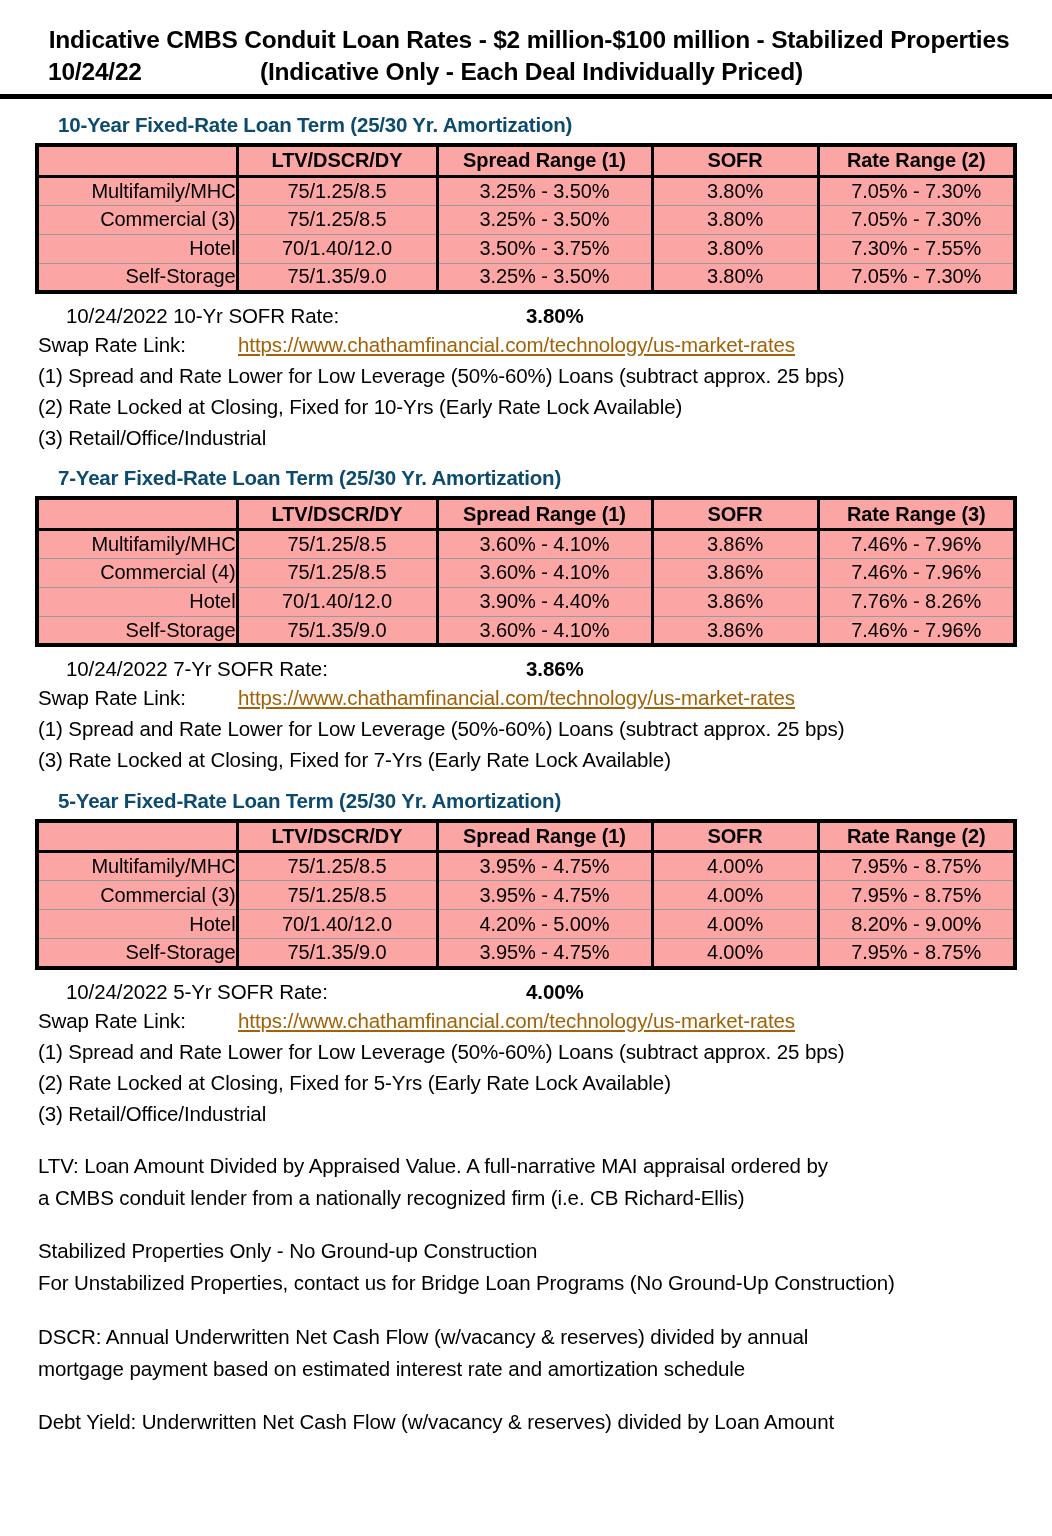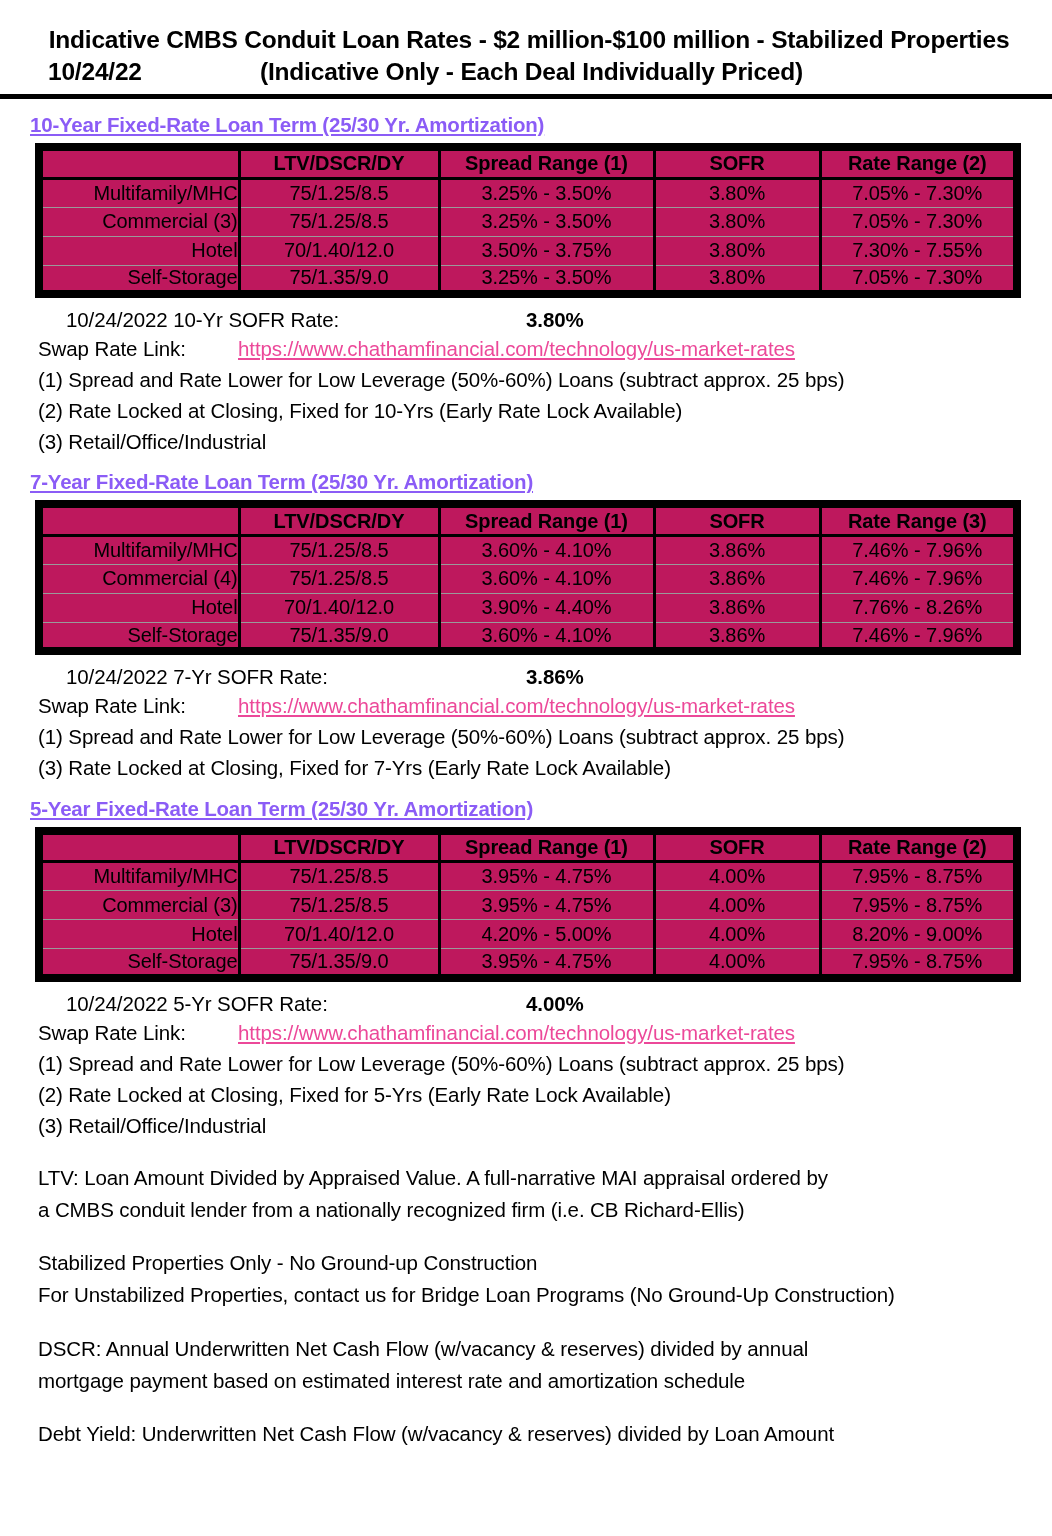--- a/index.html
+++ b/index.html
@@ -50,37 +50,36 @@
   .header-rule {
     margin-top: 8px;
     width: 1052px;
     height: 5px;
     background: #000000;
   }
 
   
   .section { margin-top: 14px; }
   .section-heading {
-    color: #8b5cf6;
+    color: #0c4a6e;
     font-size: 20.5px;
     font-weight: bold;
     letter-spacing: -0.2px;
-    padding-left: 30px;
+    padding-left: 58px;
     margin-bottom: 6px;
-    text-decoration: underline;
   }
 
   
   .rate-table {
     margin-left: 35px;
     width: 978px;
     border-collapse: collapse;
     table-layout: fixed;
-    border: 8px solid #000000;
-    background: #be185d;
+    border: 4px solid #000000;
+    background: #fca5a5;
   }
   .rate-table col.c0 { width: 200px; }
   .rate-table col.c1 { width: 200px; }
   .rate-table col.c2 { width: 215px; }
   .rate-table col.c3 { width: 166px; }
   .rate-table col.c4 { width: 197px; }
 
   .rate-table th,
   .rate-table td {
     border-left: 3px solid #000000;
@@ -129,21 +128,21 @@
   .swap-line {
     display: flex;
     align-items: baseline;
     font-size: 20.5px;
     letter-spacing: -0.1px;
     padding-left: 38px;
     margin-bottom: 4px;
   }
   .swap-label { width: 200px; flex: none; }
   .swap-link {
-    color: #ec4899;
+    color: #a16207;
     text-decoration: underline;
     flex: none;
   }
 
   .note-line {
     font-size: 20.5px;
     letter-spacing: -0.1px;
     padding-left: 38px;
     margin-bottom: 2px;
     line-height: 1.42;

